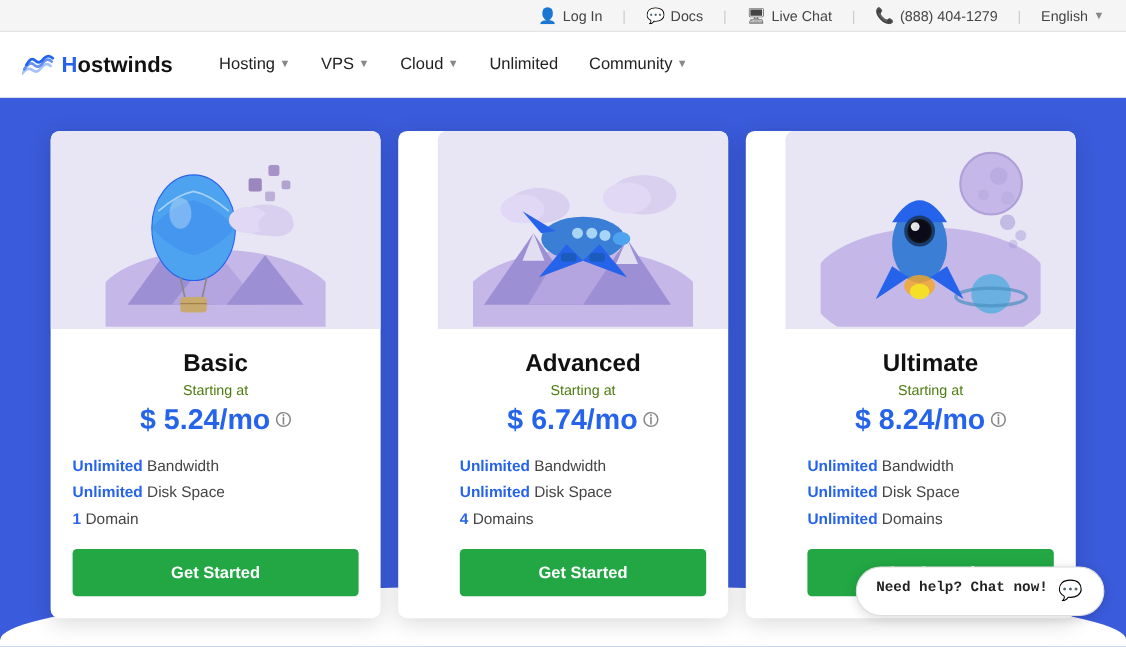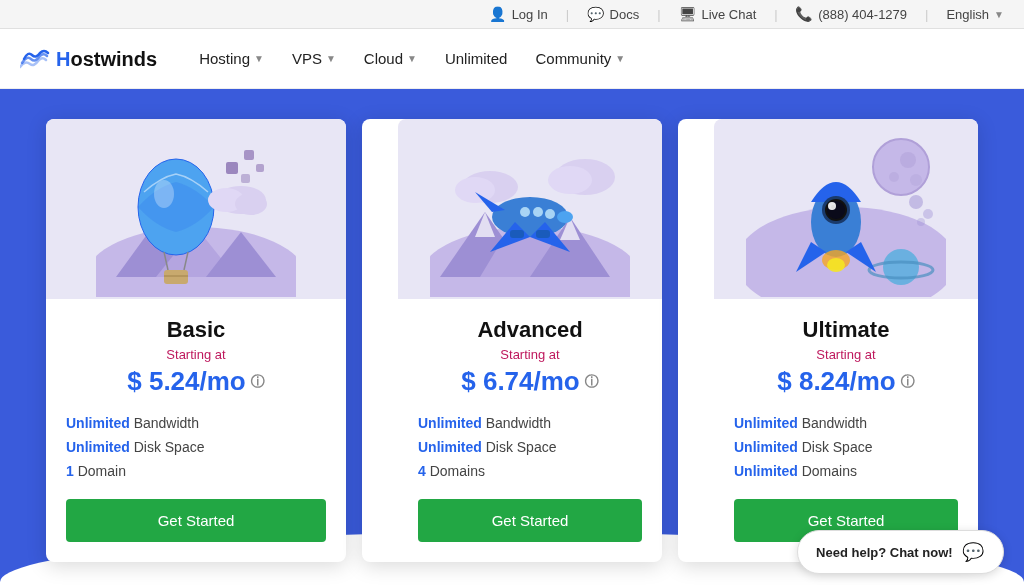--- a/index.html
+++ b/index.html
@@ -130,21 +130,21 @@
     }
 
     .plan-name {
       font-size: 22px;
       font-weight: bold;
       color: #111;
       margin-bottom: 4px;
     }
     .starting-at {
       font-size: 13px;
-      color: #be185d;
+      color: #4d7c0f;
       margin-bottom: 4px;
     }
     .price {
       font-size: 26px;
       font-weight: bold;
       color: #2563eb;
       display: flex;
       align-items: center;
       justify-content: center;
       gap: 5px;
@@ -174,43 +174,43 @@
     .get-started-btn {
       display: block;
       width: calc(100% - 40px);
       margin: 0 20px;
       background: #22a744;
       color: #fff;
       border: none;
       border-radius: 4px;
       padding: 13px 0;
       font-size: 15px;
-      font-weight: normal;
+      font-weight: bold;
       cursor: pointer;
       text-align: center;
     }
 
     
     .chat-widget {
       position: fixed;
-      bottom: 14px;
+      bottom: 28px;
       right: 20px;
       background: #fff;
       border: 1px solid #ddd;
       border-radius: 24px;
       padding: 10px 18px;
       display: flex;
-      align-items: center;
       gap: 10px;
       box-shadow: 0 2px 10px rgba(0,0,0,0.15);
       font-size: 13px;
       font-weight: bold;
       color: #222;
       cursor: pointer;
       z-index: 100;
+      font-family: Liberation Mono, monospace;
     }
     .chat-icon {
       color: #2563eb;
       font-size: 18px;
     }
   </style>
 </head>
 <body>
 
 <div class="top-bar">

